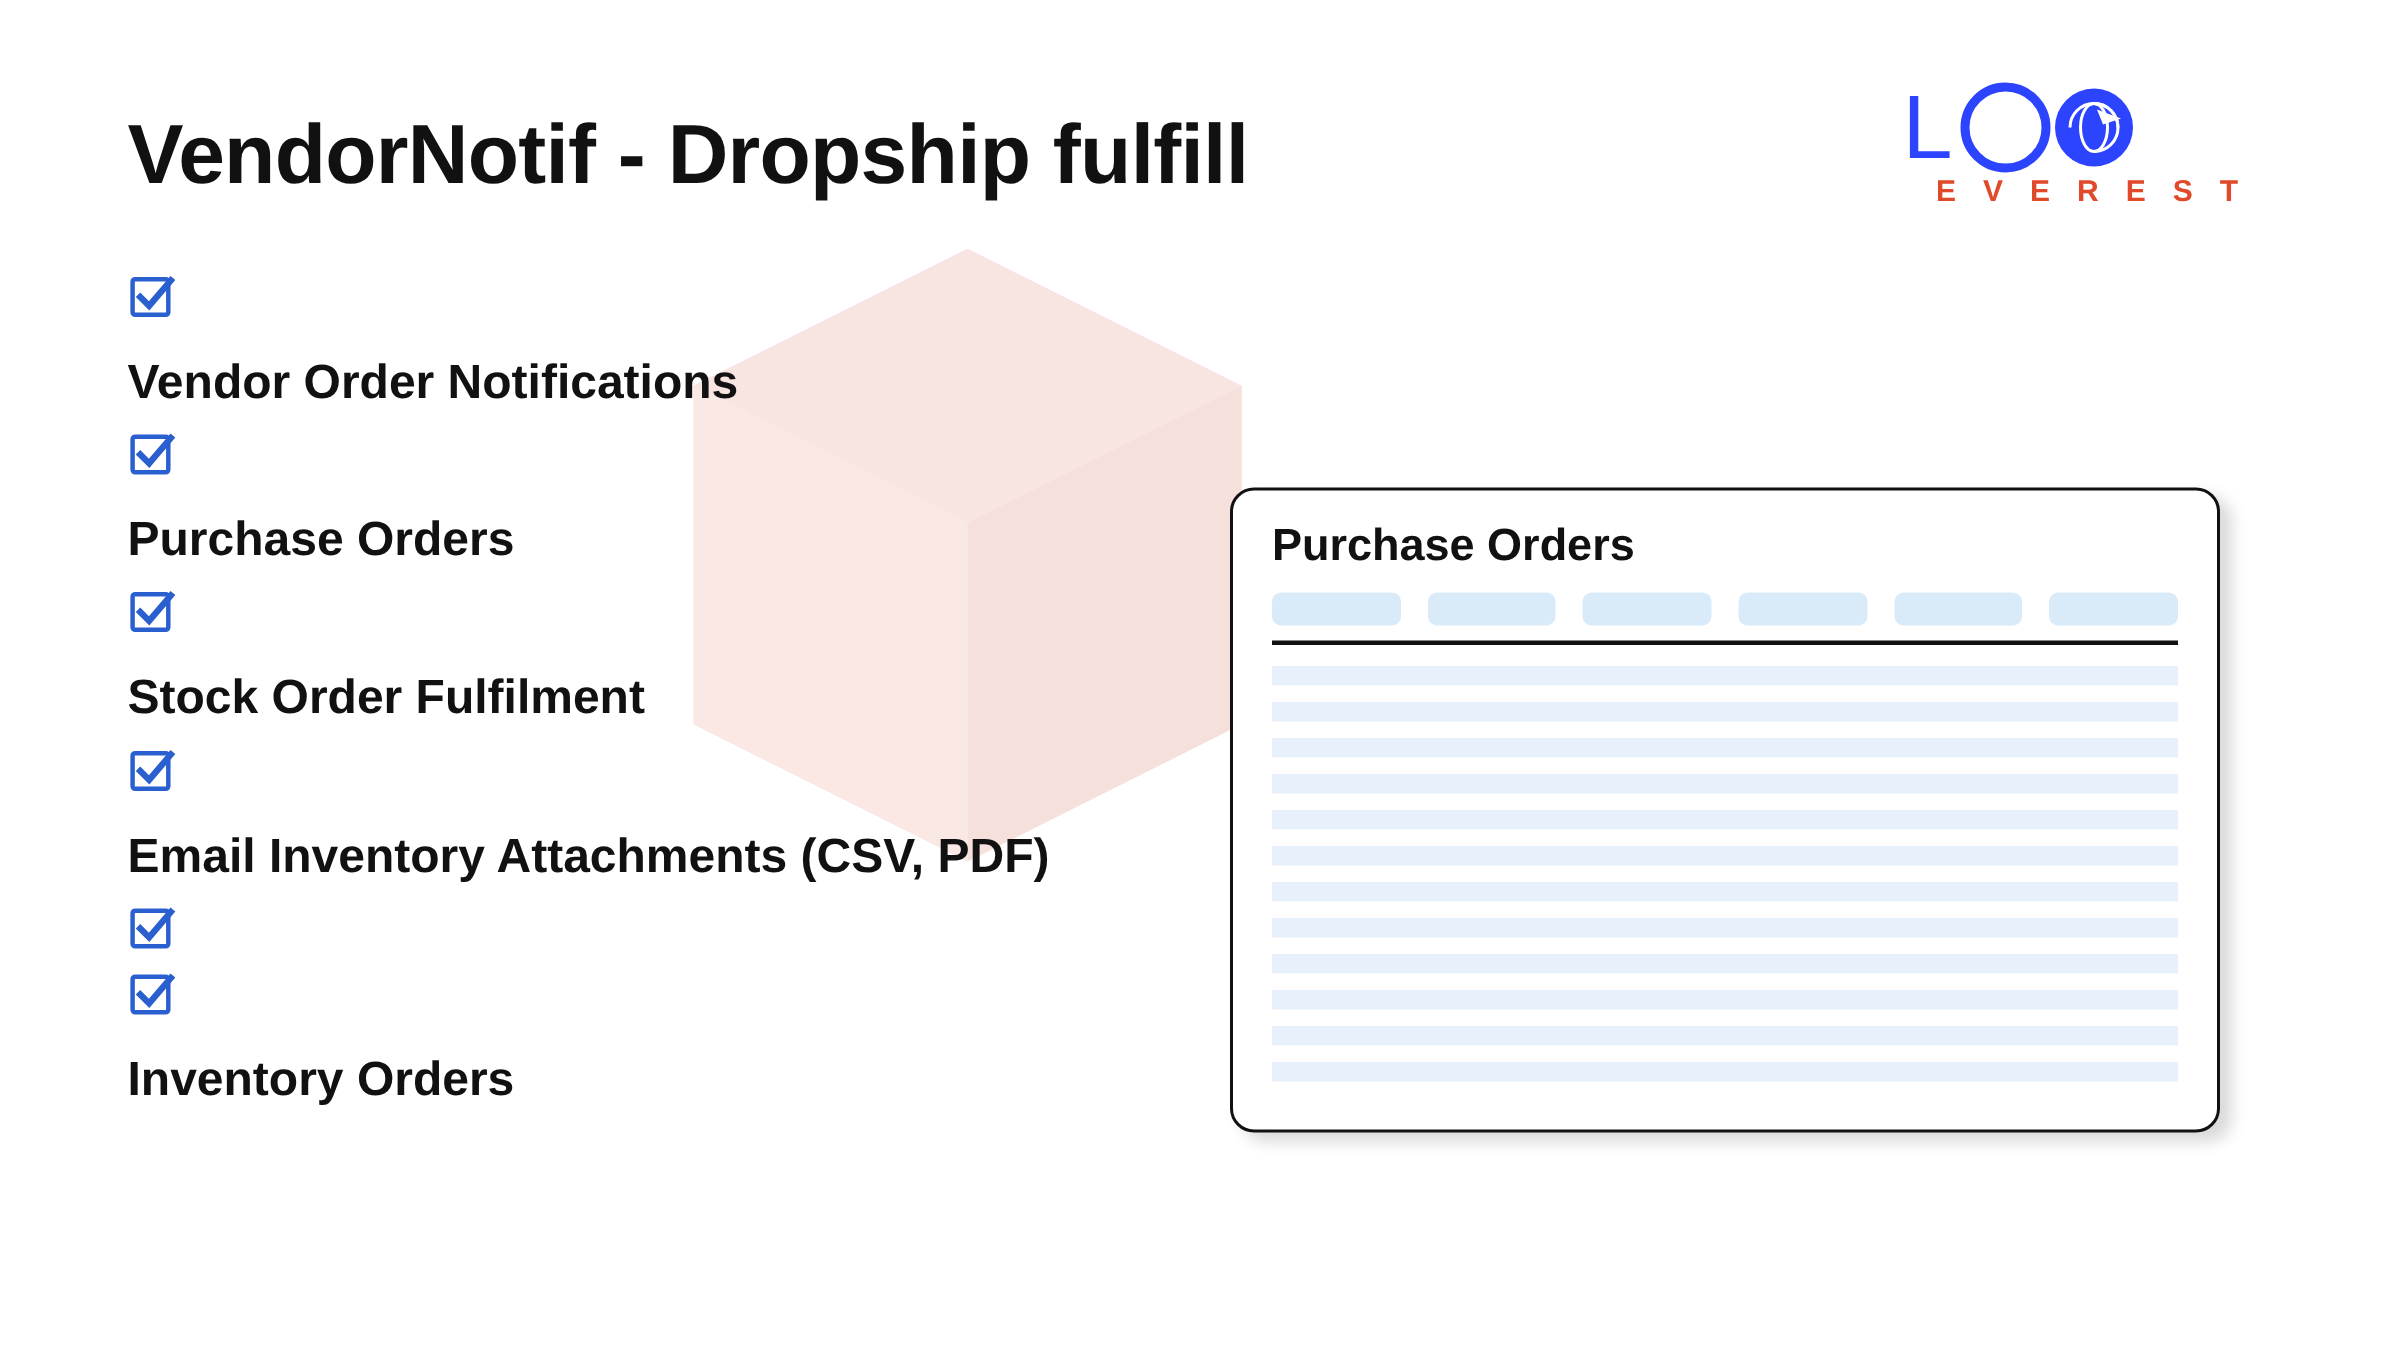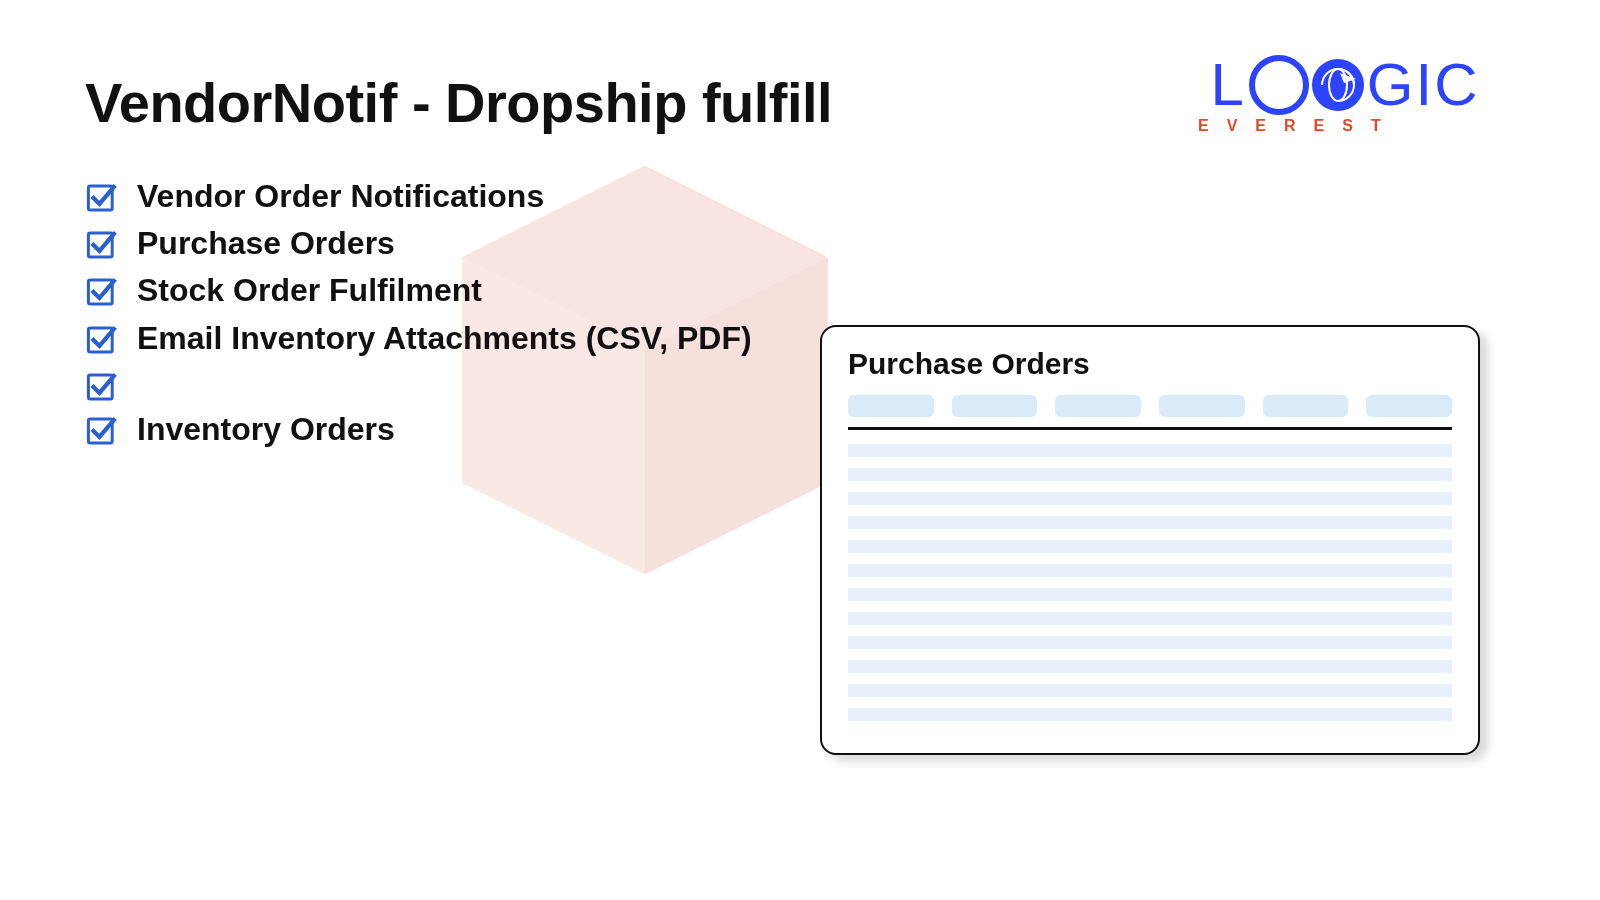--- a/index.html
+++ b/index.html
@@ -41,20 +41,21 @@
     position: absolute;
     left: 85px;
     top: 175px;
     z-index: 2;
   }
   .feature-row {
     display: flex;
     align-items: flex-start;
     gap: 18px;
     margin: 0 0 4px 0;
+    flex-direction: column;
   }
   .check {
     flex: 0 0 auto;
     width: 34px;
     height: 34px;
     margin-top: 6px;
   }
   .feature-text {
     font-size: 32px;
     font-weight: 700;
@@ -88,26 +89,26 @@
     width: 52px;
     height: 52px;
     border-radius: 50%;
     background: #2d44ff;
     align-items: center;
     justify-content: center;
     position: relative;
     vertical-align: middle;
   }
   .logo-sub {
-    font-size: 16px;
+    font-size: 20px;
     font-weight: 600;
     letter-spacing: 18px;
     color: #e04a2b;
     margin-top: 2px;
-    text-align: left;
+    text-align: right;
     padding-left: 18px;
   }
 
   
   .po-card {
     position: absolute;
     left: 820px;
     top: 325px;
     width: 660px;
     height: 430px;
@@ -171,21 +172,20 @@
     <span style="display:inline-block;width:48px;height:48px;border:6px solid #2d44ff;border-radius:50%;"></span>
     <span class="circle">
       <svg width="44" height="44" viewBox="0 0 44 44">
         <circle cx="22" cy="22" r="20" fill="#2d44ff"></circle>
         <path d="M6 22 A16 16 0 0 1 38 22" stroke="#fff" stroke-width="2" fill="none"></path>
         <path d="M22 6 A16 16 0 0 1 22 38" stroke="#fff" stroke-width="2" fill="none"></path>
         <ellipse cx="22" cy="22" rx="9" ry="16" stroke="#fff" stroke-width="2" fill="none"></ellipse>
         <path d="M24 10 L40 16 L28 20 Z" fill="#fff"></path>
       </svg>
     </span>
-    <span>GIC</span>
   </div>
   <div class="logo-sub">EVEREST</div>
 </div>
 
 <div class="features" id="feature-list">
     <div class="feature-row">
       <svg class="check" viewBox="0 0 40 40">
         <rect x="4" y="6" width="28" height="28" rx="2" fill="none" stroke="#2a5fd0" stroke-width="3.5"></rect>
         <path d="M10 20 L17 27 L34 7" fill="none" stroke="#2a5fd0" stroke-width="5" stroke-linecap="square"></path>
       </svg>

